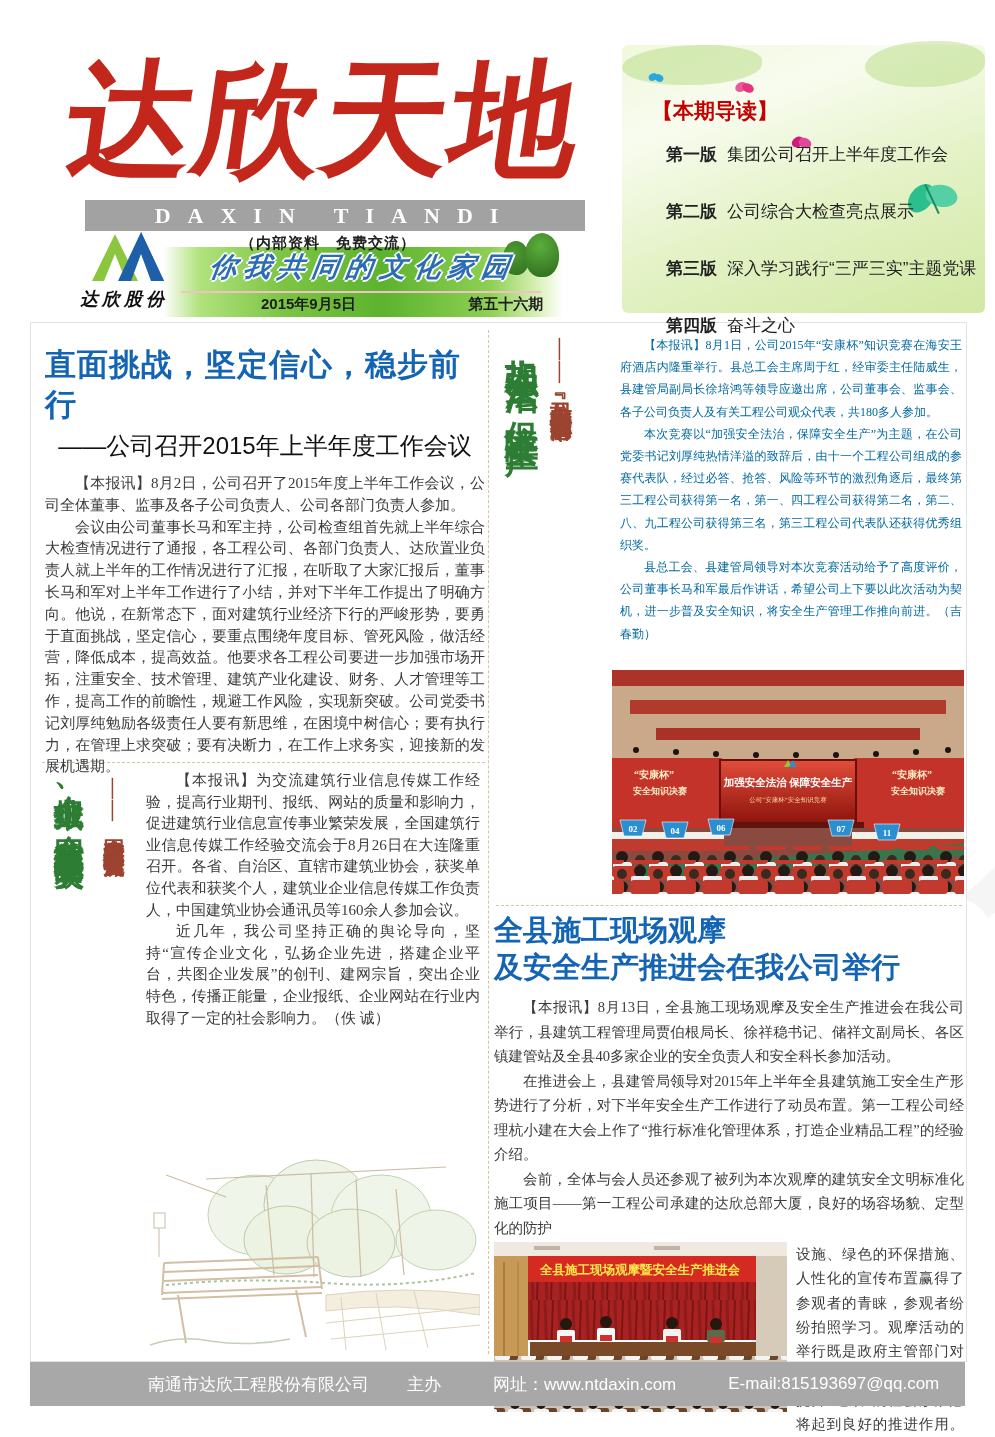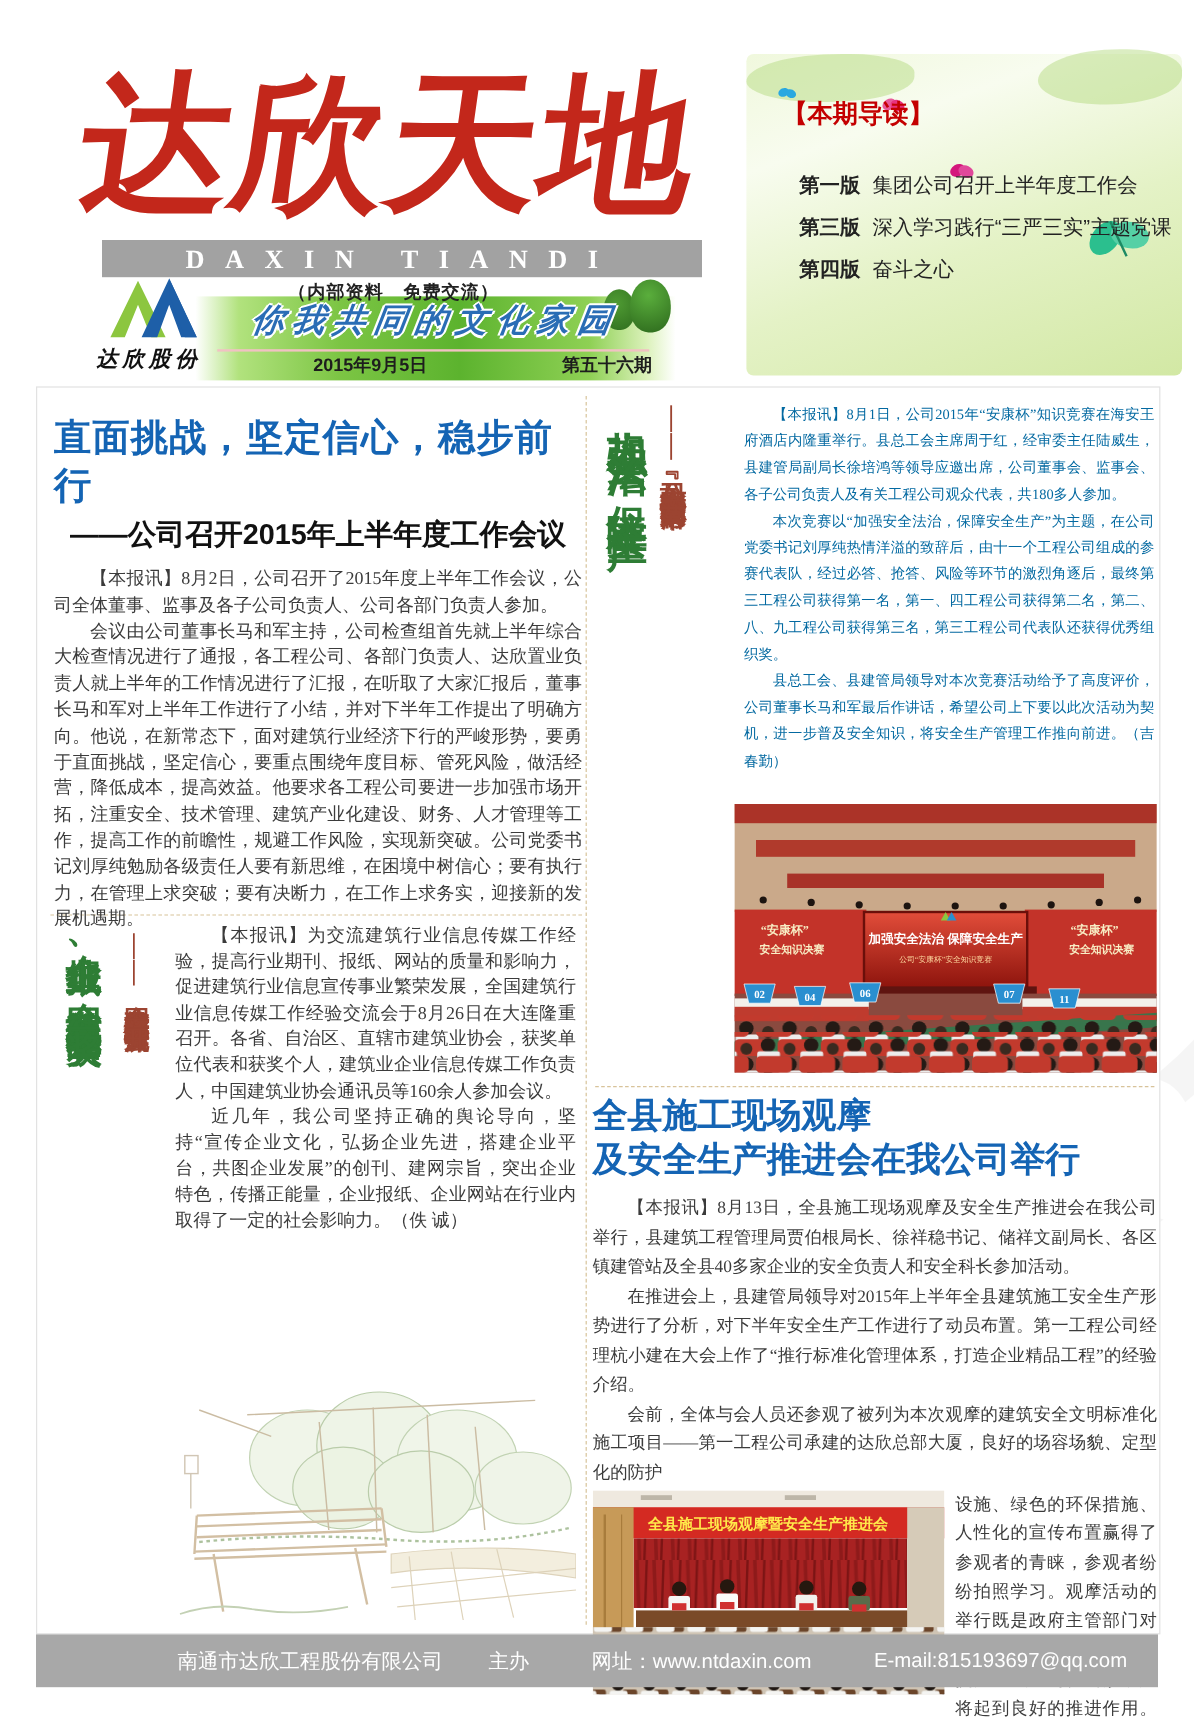--- a/index.html
+++ b/index.html
@@ -30,37 +30,37 @@
   .slogan-date .d1{margin-left:98px;} .slogan-date .d2{margin-left:108px;}
   .tree{position:absolute;border-radius:50% 50% 45% 45%;}
   .tree1{left:340px;top:-6px;width:26px;height:34px;background:radial-gradient(circle at 40% 35%,#4f9b33,#2f6e1e);}
   .tree2{left:362px;top:-14px;width:34px;height:44px;background:radial-gradient(circle at 45% 30%,#5aae3c,#2c681c);}
 
   
   .guide{left:622px;top:45px;width:363px;height:268px;border-radius:6px;z-index:3;
     background:linear-gradient(160deg,#f0f8dd 0%,#f8fcef 25%,#e4f2c6 58%,#d2e8a4 100%);
     font-family:"Liberation Sans",sans-serif;}
   .guide-leaf{position:absolute;background:rgba(176,214,120,.45);border-radius:60% 40% 55% 45%;}
-  .guide-title{position:absolute;left:30px;top:36px;font-size:21px;font-weight:bold;color:#c40000;}
-  .guide-items{position:absolute;left:44px;top:98px;display:flex;flex-direction:column;gap:12px;}
+  .guide-title{position:absolute;left:30px;top:52px;font-size:21px;font-weight:bold;color:#c40000;}
+  .guide-items{position:absolute;left:44px;top:98px;display:flex;flex-direction:column;gap:34px;}
   .guide-item{font-size:17px;color:#222;white-space:nowrap;}
   .guide-item b{margin-right:10px;}
   .bfly{position:absolute;}
 
   
   .frame{left:30px;top:322px;width:935px;height:1038px;border:1px solid #e2e2e2;background:#fff;z-index:1;}
   .wm-text{left:70px;top:700px;font-size:300px;font-weight:bold;color:#808080;opacity:.07;
     white-space:nowrap;z-index:1;font-family:"DejaVu Serif",serif;}
   .wm{z-index:1;}
   .dash-v{border-left:1px dashed #d8c39a;z-index:2;}
   .dash-h{border-top:1px dashed #d8c39a;z-index:2;}
 
   
   .a-title{font-family:"Liberation Sans",sans-serif;font-weight:bold;color:#1464b4;}
-  .a-sub{font-family:"Liberation Sans",sans-serif;font-weight:bold;color:#111;text-align:center;}
+  .a-sub{font-family:"Liberation Sans",sans-serif;font-weight:normal;color:#111;text-align:center;}
   .body p{margin:0;text-indent:2em;text-align:justify;}
   .art{z-index:3;}
   .art1{left:45px;top:345px;width:440px;}
   .art1 .a-title{font-size:31px;line-height:40px;letter-spacing:1px;}
   .art1 .a-sub{font-size:24px;line-height:34px;margin-top:4px;}
   .art1 .body{margin-top:10px;font-size:15px;line-height:21.8px;color:#3b3b3b;}
   .vert{writing-mode:vertical-rl;font-weight:bold;z-index:3;}
   .v-green{color:#2e7d35;}
   .v-red{color:#9c4431;}
   .a2-vt{left:48px;top:772px;height:590px;font-size:30px;letter-spacing:2px;}
@@ -178,20 +178,21 @@
     <svg class="bfly" style="left:282px;top:128px;" width="56" height="52">
       <g transform="rotate(-18 28 26)">
         <ellipse cx="18" cy="22" rx="16" ry="11" fill="#2bbf8e" transform="rotate(-32 18 22)"></ellipse>
         <ellipse cx="38" cy="26" rx="16" ry="11" fill="#55d0a5" transform="rotate(28 38 26)"></ellipse>
         <line x1="26" y1="10" x2="30" y2="42" stroke="#1d8a64" stroke-width="2"></line>
       </g>
     </svg>
     <div class="guide-title">【本期导读】</div>
     <div class="guide-items">
       <div class="guide-item"><b>第一版</b><span>集团公司召开上半年度工作会</span></div>
+      <div class="guide-item"><b>第二版</b><span>公司综合大检查亮点展示</span></div>
       <div class="guide-item"><b>第三版</b><span>深入学习践行“三严三实”主题党课</span></div>
       <div class="guide-item"><b>第四版</b><span>奋斗之心</span></div>
     </div>
   </div>
 
   <div class="abs frame"></div>
   <div class="abs dash-v" style="left:488px;top:330px;height:1024px;"></div>
   <div class="abs dash-h" style="left:42px;top:762px;width:443px;"></div>
   <div class="abs dash-h" style="left:496px;top:905px;width:466px;"></div>
 

